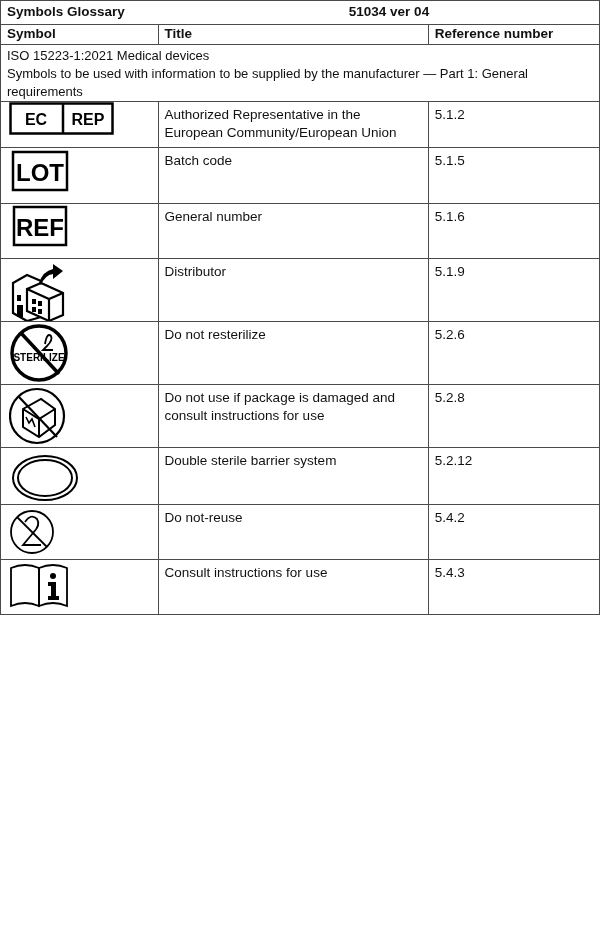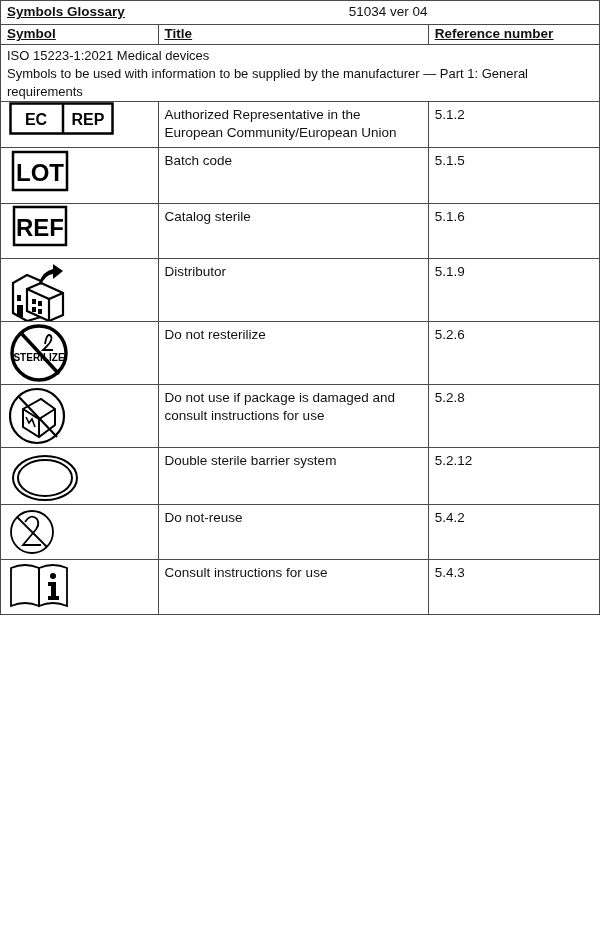--- a/index.html
+++ b/index.html
@@ -18,28 +18,28 @@
       border: 1.5px solid #4a4a4a;
       vertical-align: top;
       padding: 0 6px;
       font-size: 13.5px;
       line-height: 18px;
       overflow: hidden;
     }
     .c1 { width: 151px; }
     .c2 { width: 259px; }
     .c3 { width: 164px; }
-    .bold { font-weight: bold; text-decoration: underline; }
+    .bold { font-weight: bold; }
     .top-row td { height: 21px; padding-top: 2px; }
     .hdr-row td { height: 19px; padding-top: 0; }
     .iso-row td { padding-top: 2px; height: 54px; line-height: 18px; font-size: 13px; }
     .sym td.text, .sym td.ref { padding-top: 4px; }
     .sym td.icon { padding: 0 0 0 8px; position: relative; }
     .icon svg { display: block; }
-    .doc-id { display: inline-block; margin-left: 224px; font-weight: normal; }
+    .doc-id { display: inline-block; margin-left: 224px; font-weight: bold; }
   </style>
 </head>
 <body>
 
 <table>
   <colgroup>
       <col class="c1">
       <col class="c2">
       <col class="c3">
     </colgroup>
@@ -93,21 +93,21 @@
 
   <tr class="sym" style="height:55px">
     <td class="icon">
       <span>
         <svg width="64" height="46" viewBox="0 0 64 46">
           <rect x="5" y="3" width="52" height="38" fill="none" stroke="#000" stroke-width="2.5"></rect>
           <text x="31" y="32" text-anchor="middle" font-family="Liberation Sans, sans-serif" font-weight="bold" font-size="24" fill="#000">REF</text>
         </svg>
       </span>
     </td>
-    <td class="text">Catalog sterile</td>
+    <td class="text">General number</td>
     <td class="ref">5.1.6</td>
   </tr>
 
 
   <tr class="sym" style="height:63px">
     <td class="icon">
       <span>
         <svg width="62" height="62" viewBox="0 0 62 62">
           <polygon points="4,24 18,16 32,22 32,58 18,62 4,54" fill="#fff" stroke="#000" stroke-width="2.2"></polygon>
           <polygon points="18,30 32,24 54,34 54,56 40,62 18,52" fill="#fff" stroke="#000" stroke-width="2.2"></polygon>

